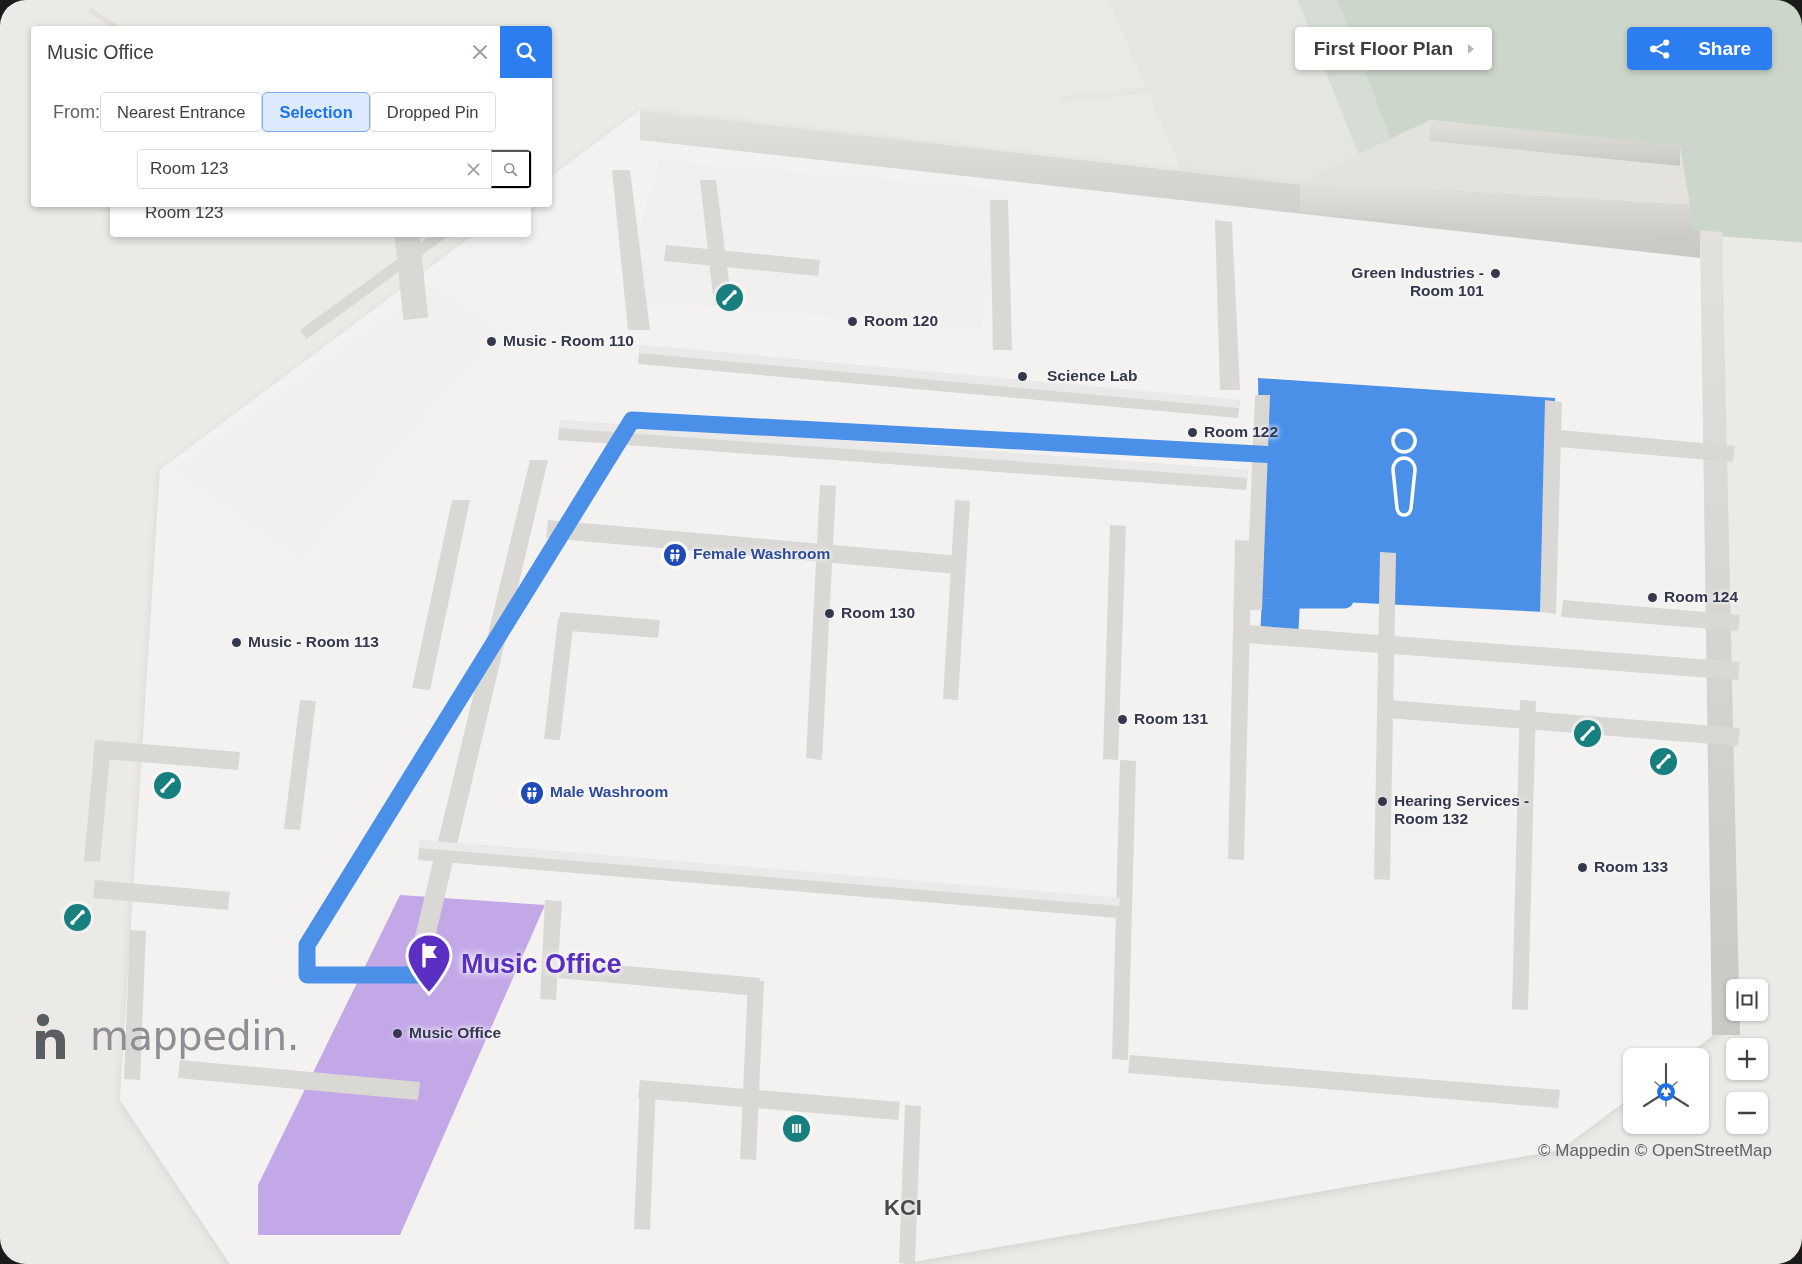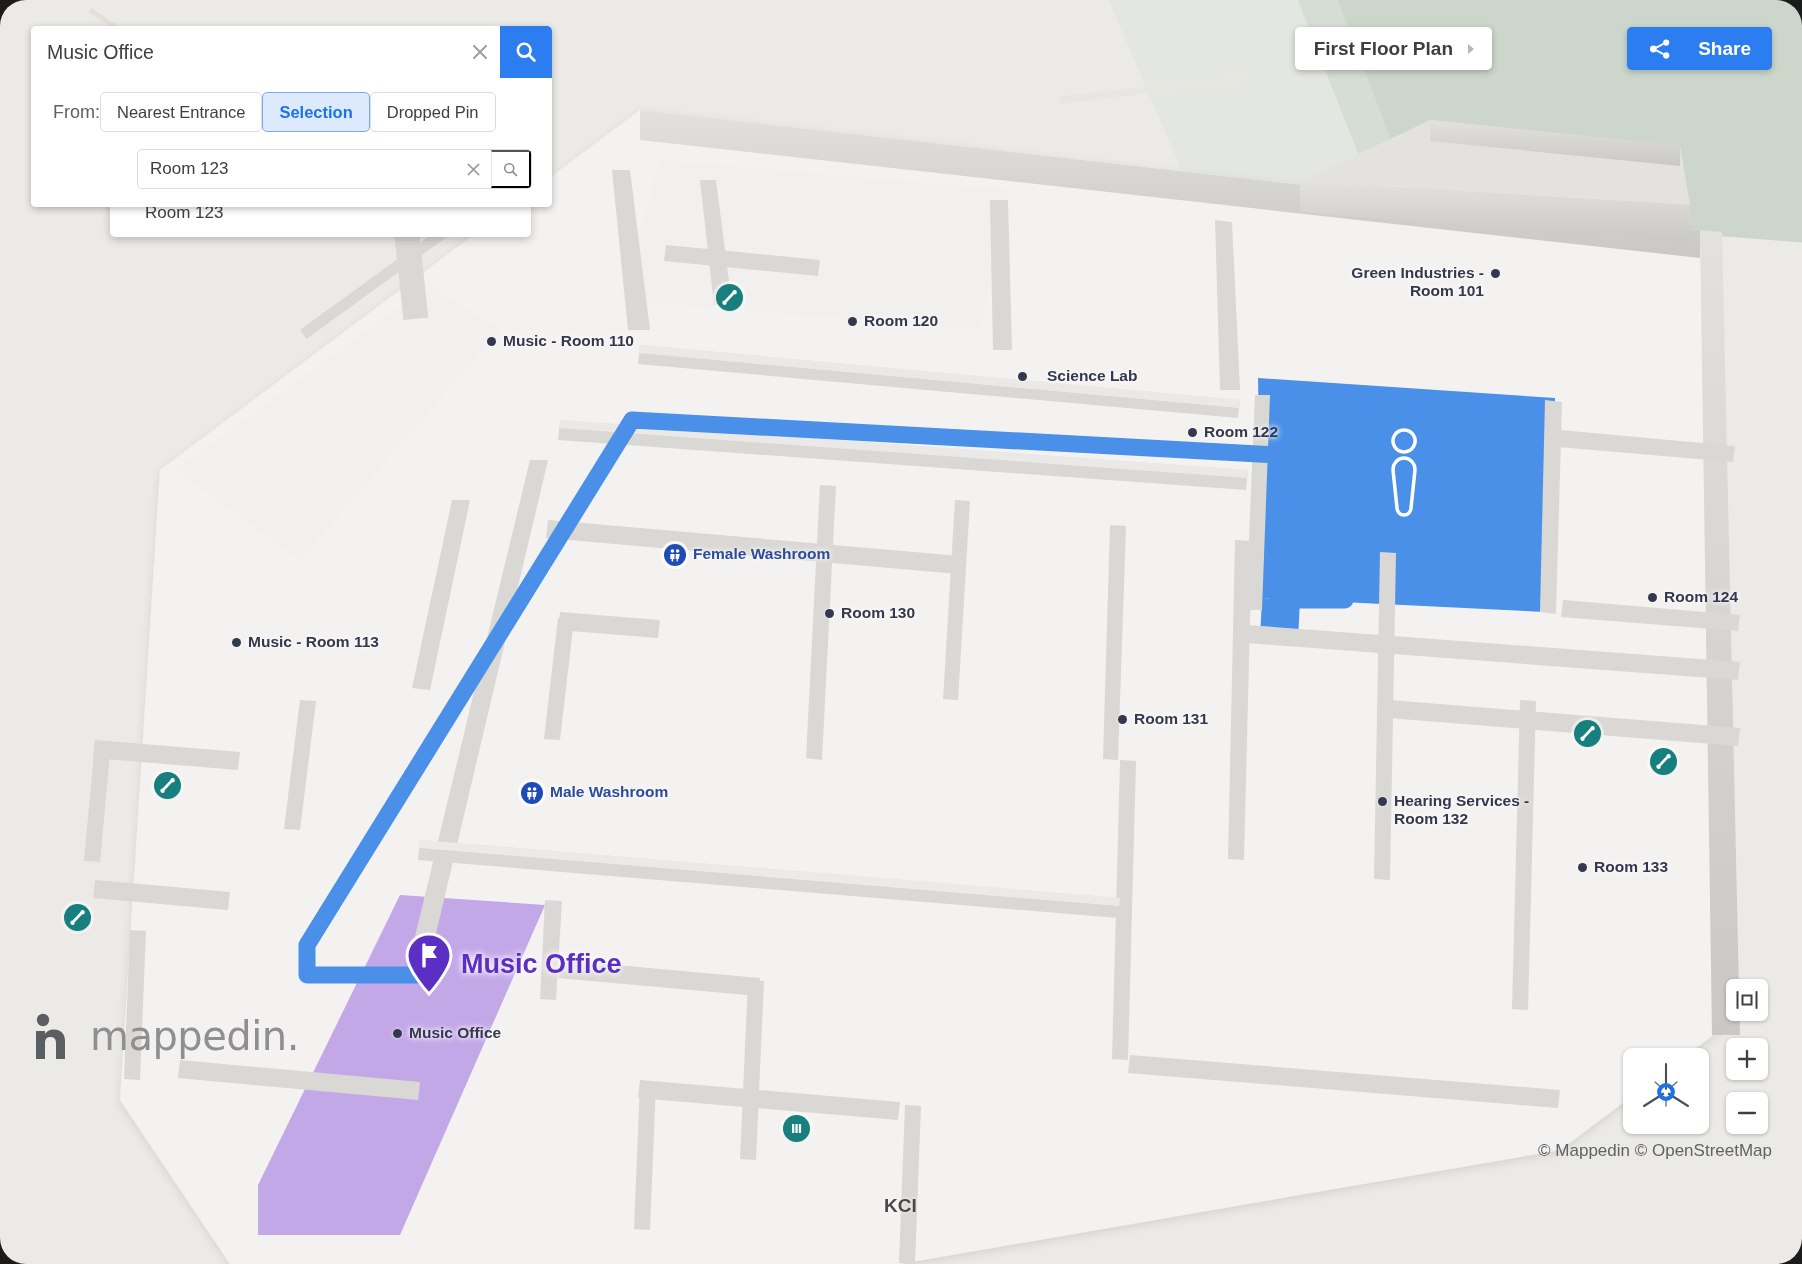--- a/index.html
+++ b/index.html
@@ -268,21 +268,21 @@
     font-family: "Liberation Sans", sans-serif;
     font-size: 27px; font-weight: bold;
     color: #5b2ec4;
     text-shadow: 0 0 5px #fff, 0 0 9px #fff;
     white-space: nowrap;
   }
 
   #kci-label {
     position: absolute; left: 884px; top: 1195px;
     font-family: "Liberation Sans", sans-serif;
-    font-size: 19px; font-weight: bold; color: #4a4a4a;
+    font-size: 22px; font-weight: bold; color: #4a4a4a;
     z-index: 20;
     text-shadow: 0 0 4px rgba(255,255,255,.9);
   }
 </style>
 </head>
 <body>
 
 <div id="app">
 
   <div id="map-canvas">

